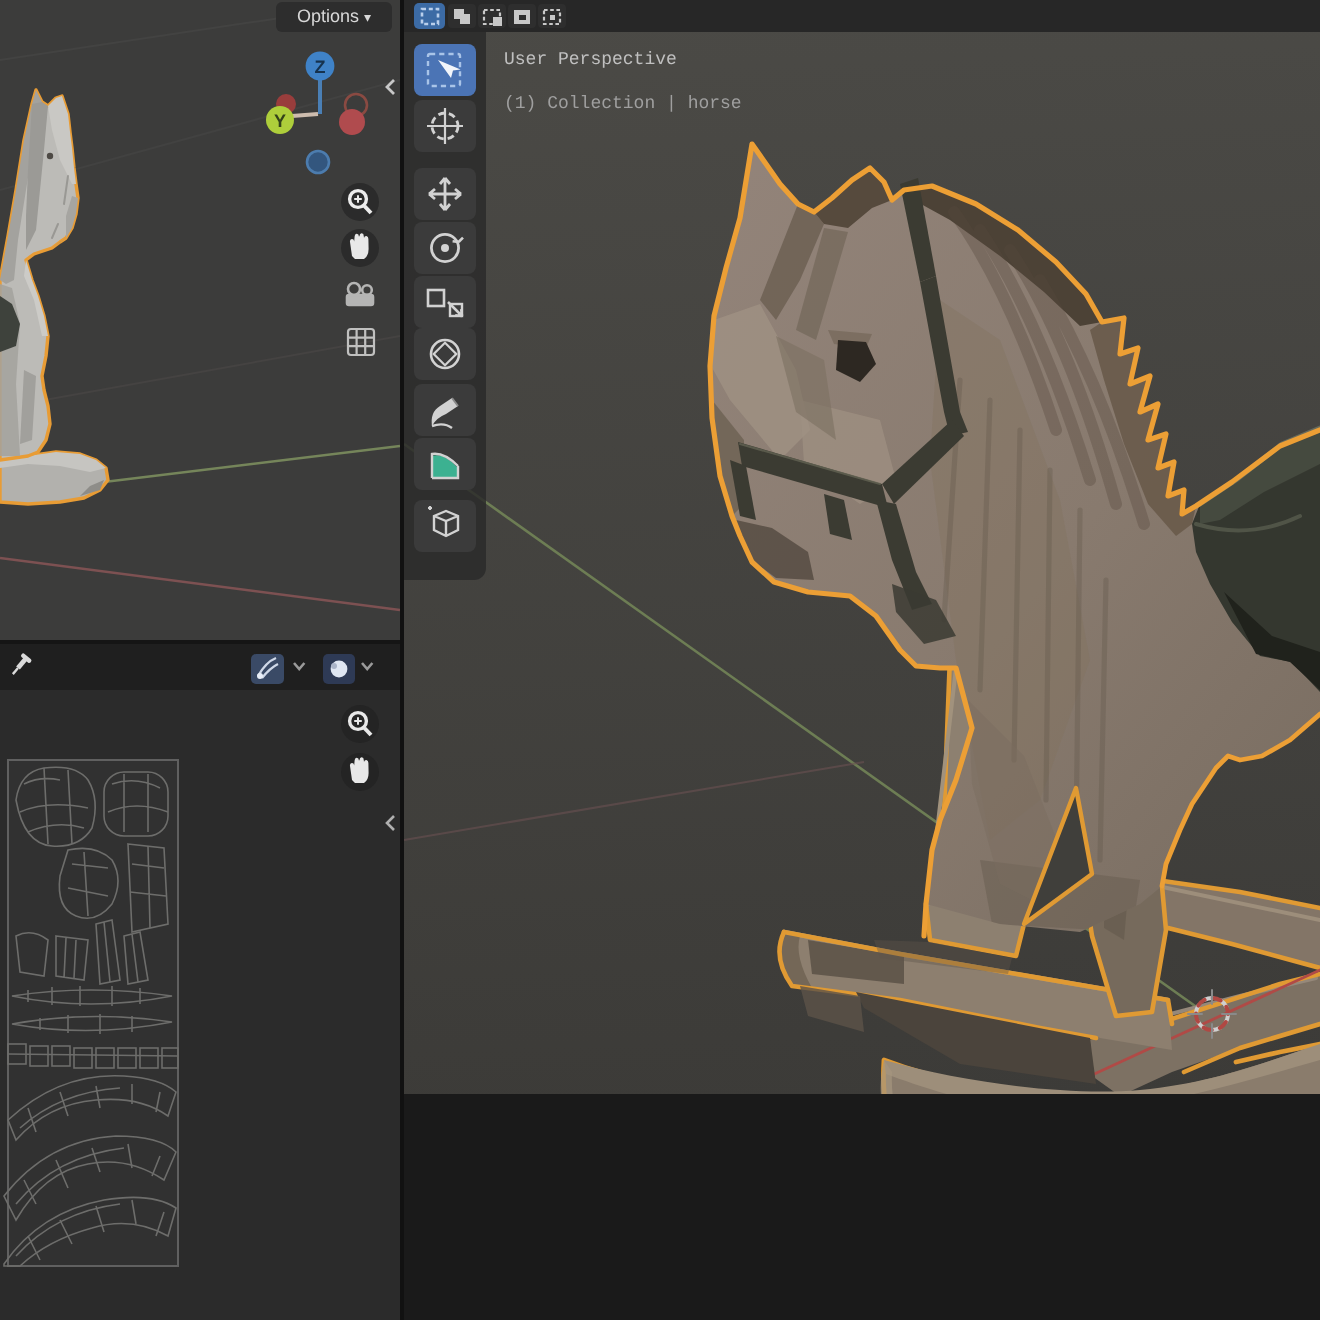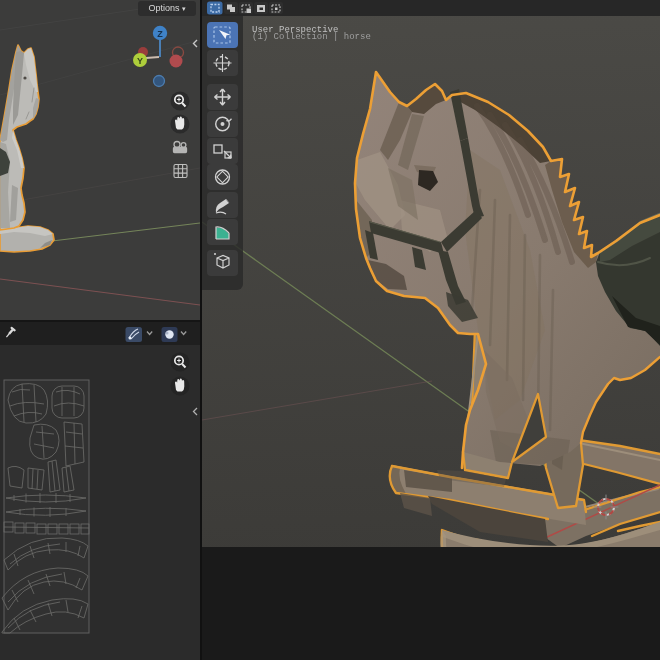--- a/index.html
+++ b/index.html
@@ -304,16 +304,16 @@
         <rect x="5" y="219" width="31" height="26" rx="4" fill="#3b3b3b"></rect>
         <path d="M14,239 L27,239 L27,234 Q20,226 14,228 Z" fill="#3dbf9b" opacity="0.9"></path>
         <path d="M14,239 L27,239 L27,233 M14,239 L14,227 Q20,226 27,233" stroke="#d2d2d2" stroke-width="1.2" fill="none"></path>
         <rect x="5" y="250" width="31" height="26" rx="4" fill="#3b3b3b"></rect>
         <path d="M15,258 l6,-2.5 6,2.5 0,7 -6,3 -6,-3 z M15,258 l6,2.5 6,-2.5 M21,260.5 l0,7.5" stroke="#d2d2d2" stroke-width="1.2" fill="none"></path>
         <path d="M12,254 l2,0 M13,253 l0,2" stroke="#d2d2d2" stroke-width="1.1"></path>
       </g>
     </svg>
 
     <div class="abs" style="left:50px;top:25px;color:#c0c0c0;font-size:9px;">User Perspective</div>
-    <div class="abs" style="left:50px;top:32px;color:#9f9f9f;font-size:9px;">(1) Collection | horse</div>
+    <div class="abs" style="left:50px;top:47px;color:#9f9f9f;font-size:9px;">(1) Collection | horse</div>
   </div>
 
 </div>
 
 </body></html>

